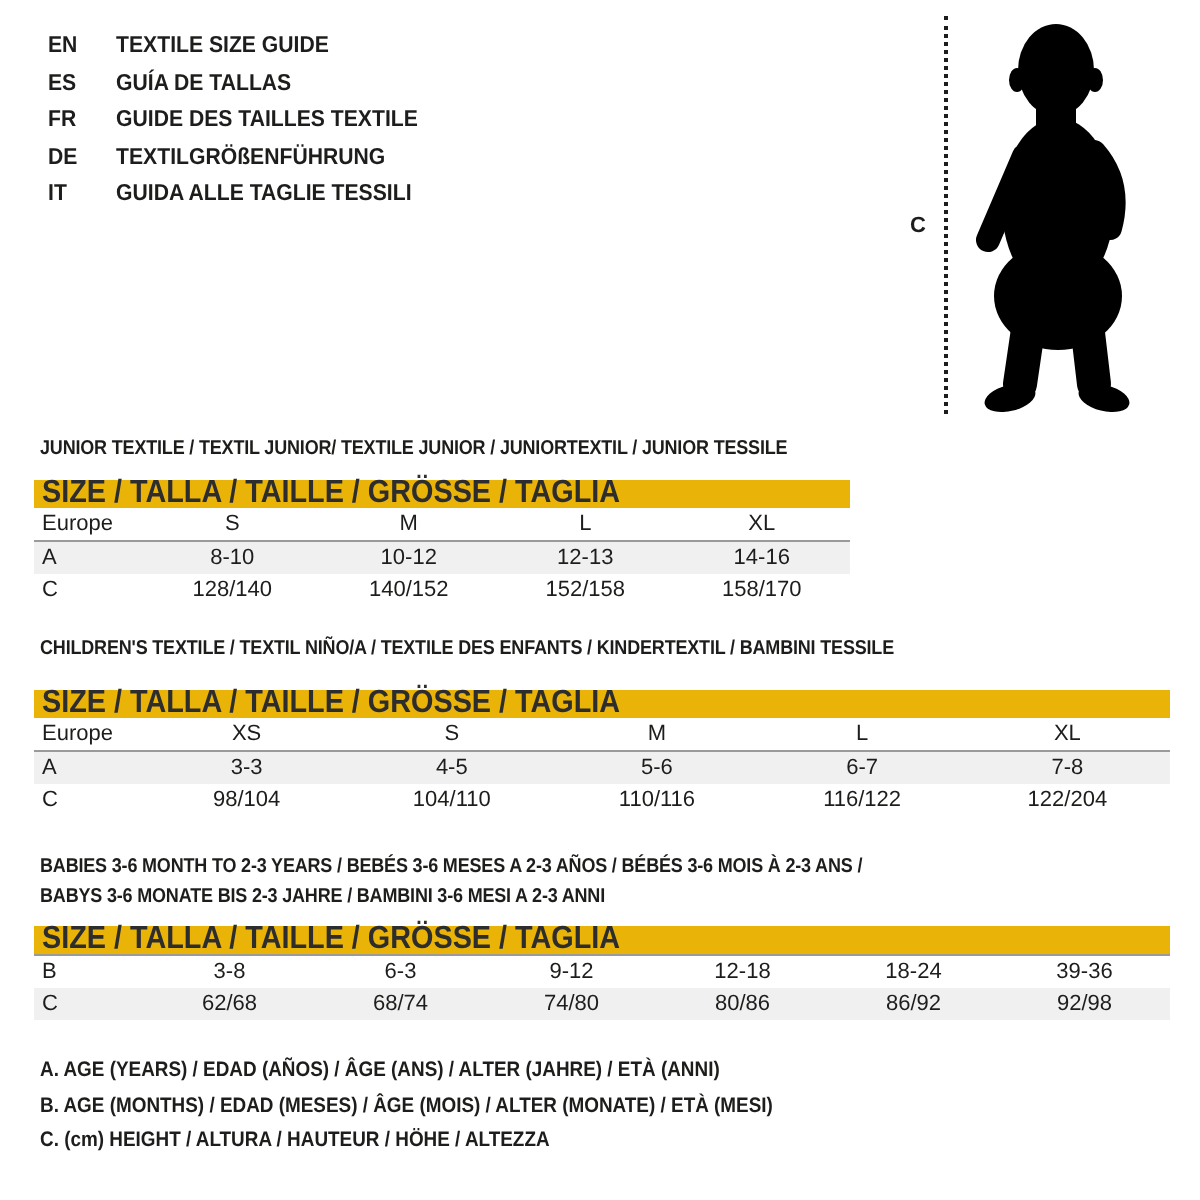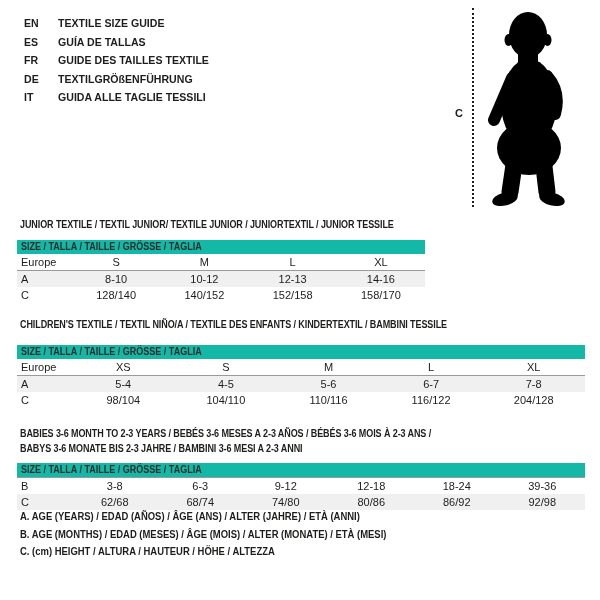--- a/index.html
+++ b/index.html
@@ -17,30 +17,30 @@
   
   .dotline{position:absolute;left:472px;top:8px;width:0;height:199px;border-left:2px dotted #1d1d1b;}
   .c-label{position:absolute;left:455px;top:107px;font-weight:700;font-size:11px;}
   .baby{position:absolute;left:483px;top:8px;}
 
   
   .tbl-title{position:absolute;font-weight:700;font-size:10px;letter-spacing:-0.1px;white-space:nowrap;transform:scaleX(0.9);transform-origin:0 0;line-height:15px;}
 
   
   .twrap{position:absolute;}
-  .size-bar{background:#14b8a6;height:14px;line-height:14px;padding-left:4px;font-size:10px;font-weight:700;color:#2d2d2d;}
+  .size-bar{background:#eab308;height:14px;line-height:14px;padding-left:4px;font-size:16px;font-weight:700;color:#2d2d2d;}
   .size-bar.underlined{border-bottom:1px solid #9a9a9a;}
   table.sizes{width:100%;border-collapse:collapse;table-layout:fixed;}
   table.sizes td{height:16px;padding:0;font-size:11px;text-align:center;vertical-align:middle;}
   table.sizes td.lbl{text-align:left;padding-left:4px;margin-left:24px;}
   tr.hdr-line td{border-bottom:1px solid #9a9a9a;}
   tr.alt td{background:#f0f0f0;}
 
   
-  .footnotes{position:absolute;left:20px;top:508px;font-weight:700;font-size:10.5px;line-height:17.5px;}
+  .footnotes{position:absolute;left:20px;top:527px;font-weight:700;font-size:10.5px;line-height:17.5px;}
 </style>
 </head>
 <body>
 
 <div class="canvas">
 
   <div class="langs">
     <div class="lang-row">
       <span class="lang-code">EN</span>
       <span>TEXTILE SIZE GUIDE</span>
@@ -137,33 +137,33 @@
           <tr class="hdr-line">
         <td class="lbl">Europe</td>
         <td>XS</td>
         <td>S</td>
         <td>M</td>
         <td>L</td>
         <td>XL</td>
       </tr>
       <tr class="alt">
         <td class="lbl">A</td>
-        <td>5-4</td>
+        <td>3-3</td>
         <td>4-5</td>
         <td>5-6</td>
         <td>6-7</td>
         <td>7-8</td>
       </tr>
       <tr>
         <td class="lbl">C</td>
         <td>98/104</td>
         <td>104/110</td>
         <td>110/116</td>
         <td>116/122</td>
-        <td>204/128</td>
+        <td>122/204</td>
       </tr>
     </tbody>
       </table>
   </div>
 
   <div class="tbl-title" style="left:20px;top:426px;">
     <div>BABIES 3-6 MONTH TO 2-3 YEARS / BEBÉS 3-6 MESES A 2-3 AÑOS / BÉBÉS 3-6 MOIS À 2-3 ANS /</div>
     <div>BABYS 3-6 MONATE BIS 2-3 JAHRE / BAMBINI 3-6 MESI A 2-3 ANNI</div>
   </div>
   <div class="twrap" style="left:17px;top:463px;width:568px;">

